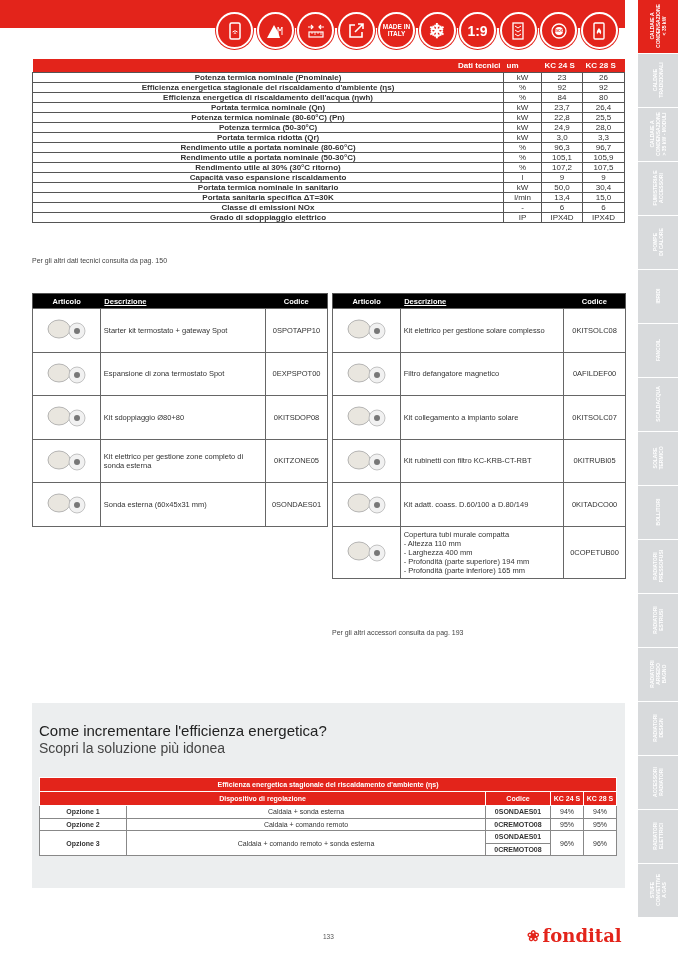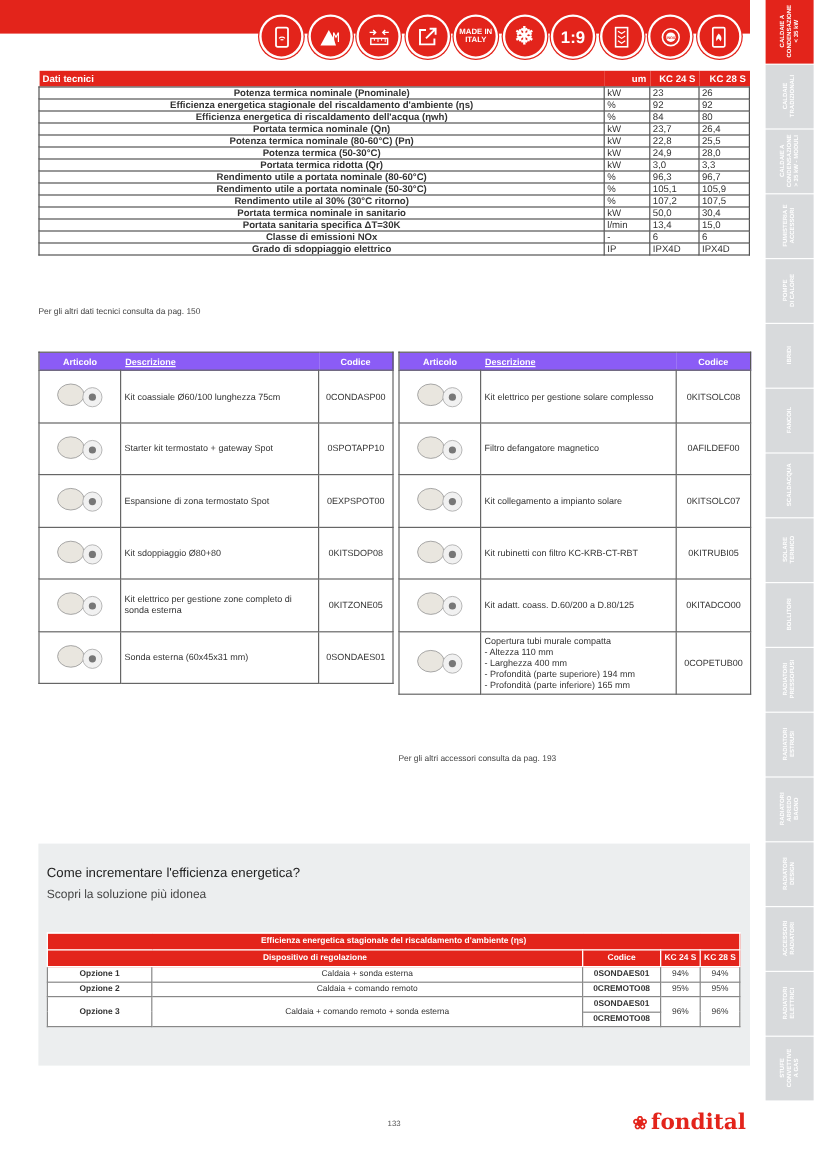--- a/index.html
+++ b/index.html
@@ -10,39 +10,39 @@
   .icn.small { font-size: 6.5px; }
   .icn svg { width: 20px; height: 20px; }
 
   .sidetabs { position: absolute; right: 0; top: 0; width: 40px; }
   .stab { height: 52.5px; margin-bottom: 1.5px; background: #d8dadc; color: #fff; font-size: 5px; font-weight: bold; display: flex; align-items: center; justify-content: center; text-align: center; }
   .stab span { transform: rotate(-90deg); white-space: pre-line; display: block; width: 50px; line-height: 1.2; }
   .stab.active { background: #e3241b; }
 
   table { border-collapse: collapse; }
   .tech { position: absolute; left: 32px; top: 59px; width: 593px; font-size: 8px; }
-  .tech th { background: #e3241b; color: #fff; font-weight: bold; height: 13px; padding: 0 3px; text-align: right; }
-  .tech th:first-child { text-align: left; }
-  .tech td { height: 9.7px; border: 0.6px solid #555; padding: 0 2px; line-height: 9px; }
+  .tech th { background: #e3241b; color: #fff; font-weight: bold; height: 13px; padding: 0 3px; text-align: left; }
+  .tech th:first-child { text-align: right; }
+  .tech td { height: 9.7px; border: 0.6px solid #555; padding: 0 2px; line-height: 9px; text-align: center; }
   .tech td:first-child { text-align: center; font-weight: bold; }
   .note { position: absolute; font-size: 7px; color: #444; }
 
   .acc { position: absolute; top: 293px; font-size: 7.5px; border: 0.8px solid #555; }
-  .acc th { background: #8b5cf6; color: #fff; font-weight: bold; height: 15px; text-align: center; }
+  .acc th { background: #000000; color: #fff; font-weight: bold; height: 15px; text-align: center; }
   .acc th.desc { text-align: left; padding-left: 4px; text-decoration: underline; }
   .acc td { border: 0.8px solid #666; height: 43.5px; padding: 0 3px; }
   .acc td.img { width: 68px; text-align: center; }
   .acc td.desc { width: 167px; }
   .acc td.code { width: 62px; text-align: center; font-size: 7.5px; }
   .acc td.tall { height: 52px; }
   .thumb { display: inline-block; width: 50px; height: 32px; position: relative; }
 
   .eff-box { position: absolute; left: 32px; top: 703px; width: 593px; height: 185px; background: #eceeef; }
-  .eff-title { position: absolute; left: 7px; top: 19px; font-size: 11px; color: #222; }
-  .eff-sub { position: absolute; left: 7px; top: 37px; font-size: 10px; color: #444; }
+  .eff-title { position: absolute; left: 7px; top: 19px; font-size: 15px; color: #222; }
+  .eff-sub { position: absolute; left: 7px; top: 37px; font-size: 14px; color: #444; }
   .eff { position: absolute; left: 7px; top: 74px; width: 578px; font-size: 7px; background: #fff; }
   .eff th { background: #e3241b; color: #fff; font-weight: bold; height: 14px; border: 0.6px solid #fff; text-align: center; }
   .eff td { border: 0.6px solid #888; height: 12.5px; text-align: center; }
   .eff td.opt { font-weight: bold; width: 87px; }
   .eff td.code { font-weight: bold; width: 65px; }
   .eff td.pct { width: 33px; }
 
   .pagenum { position: absolute; left: 323px; top: 933px; font-size: 6.5px; color: #555; }
   .logo { position: absolute; left: 527px; top: 925px; display: flex; align-items: center; gap: 3px; color: #e3241b; font-family: "DejaVu Serif", serif; font-weight: bold; font-size: 18px; }
   .logo .flower { font-size: 15px; color: #e3241b; }
@@ -242,20 +242,26 @@
         <td>105,1</td>
         <td>105,9</td>
       </tr>
       <tr>
         <td>Rendimento utile al 30% (30°C ritorno)</td>
         <td>%</td>
         <td>107,2</td>
         <td>107,5</td>
       </tr>
       <tr>
+        <td>Capacità vaso espansione riscaldamento</td>
+        <td>l</td>
+        <td>9</td>
+        <td>9</td>
+      </tr>
+      <tr>
         <td>Portata termica nominale in sanitario</td>
         <td>kW</td>
         <td>50,0</td>
         <td>30,4</td>
       </tr>
       <tr>
         <td>Portata sanitaria specifica ΔT=30K</td>
         <td>l/min</td>
         <td>13,4</td>
         <td>15,0</td>
@@ -285,31 +291,20 @@
     </tr>
   </thead>
   <tbody id="acc-left">
       <tr>
         <td class="img"><span class="thumb"><svg viewBox="0 0 50 32" width="50" height="32">
               <ellipse cx="18" cy="16" rx="11" ry="9" fill="#e9e6df" stroke="#999" stroke-width="0.7"></ellipse>
               <circle cx="36" cy="18" r="8" fill="#f1f1f1" stroke="#aaa" stroke-width="0.7"></circle>
               <circle cx="36" cy="18" r="3" fill="#777"></circle>
             </svg></span></td>
         <td class="desc">
-          <div>Kit coassiale Ø60/100 lunghezza 75cm</div>
-        </td>
-        <td class="code">0CONDASP00</td>
-      </tr>
-      <tr>
-        <td class="img"><span class="thumb"><svg viewBox="0 0 50 32" width="50" height="32">
-              <ellipse cx="18" cy="16" rx="11" ry="9" fill="#e9e6df" stroke="#999" stroke-width="0.7"></ellipse>
-              <circle cx="36" cy="18" r="8" fill="#f1f1f1" stroke="#aaa" stroke-width="0.7"></circle>
-              <circle cx="36" cy="18" r="3" fill="#777"></circle>
-            </svg></span></td>
-        <td class="desc">
           <div>Starter kit termostato + gateway Spot</div>
         </td>
         <td class="code">0SPOTAPP10</td>
       </tr>
       <tr>
         <td class="img"><span class="thumb"><svg viewBox="0 0 50 32" width="50" height="32">
               <ellipse cx="18" cy="16" rx="11" ry="9" fill="#e9e6df" stroke="#999" stroke-width="0.7"></ellipse>
               <circle cx="36" cy="18" r="8" fill="#f1f1f1" stroke="#aaa" stroke-width="0.7"></circle>
               <circle cx="36" cy="18" r="3" fill="#777"></circle>
             </svg></span></td>
@@ -407,21 +402,21 @@
         </td>
         <td class="code">0KITRUBI05</td>
       </tr>
       <tr>
         <td class="img"><span class="thumb"><svg viewBox="0 0 50 32" width="50" height="32">
               <ellipse cx="18" cy="16" rx="11" ry="9" fill="#e9e6df" stroke="#999" stroke-width="0.7"></ellipse>
               <circle cx="36" cy="18" r="8" fill="#f1f1f1" stroke="#aaa" stroke-width="0.7"></circle>
               <circle cx="36" cy="18" r="3" fill="#777"></circle>
             </svg></span></td>
         <td class="desc">
-          <div>Kit adatt. coass. D.60/200 a D.80/125</div>
+          <div>Kit adatt. coass. D.60/100 a D.80/149</div>
         </td>
         <td class="code">0KITADCO00</td>
       </tr>
       <tr>
         <td class="img tall"><span class="thumb"><svg viewBox="0 0 50 32" width="50" height="32">
               <ellipse cx="18" cy="16" rx="11" ry="9" fill="#e9e6df" stroke="#999" stroke-width="0.7"></ellipse>
               <circle cx="36" cy="18" r="8" fill="#f1f1f1" stroke="#aaa" stroke-width="0.7"></circle>
               <circle cx="36" cy="18" r="3" fill="#777"></circle>
             </svg></span></td>
         <td class="desc">

